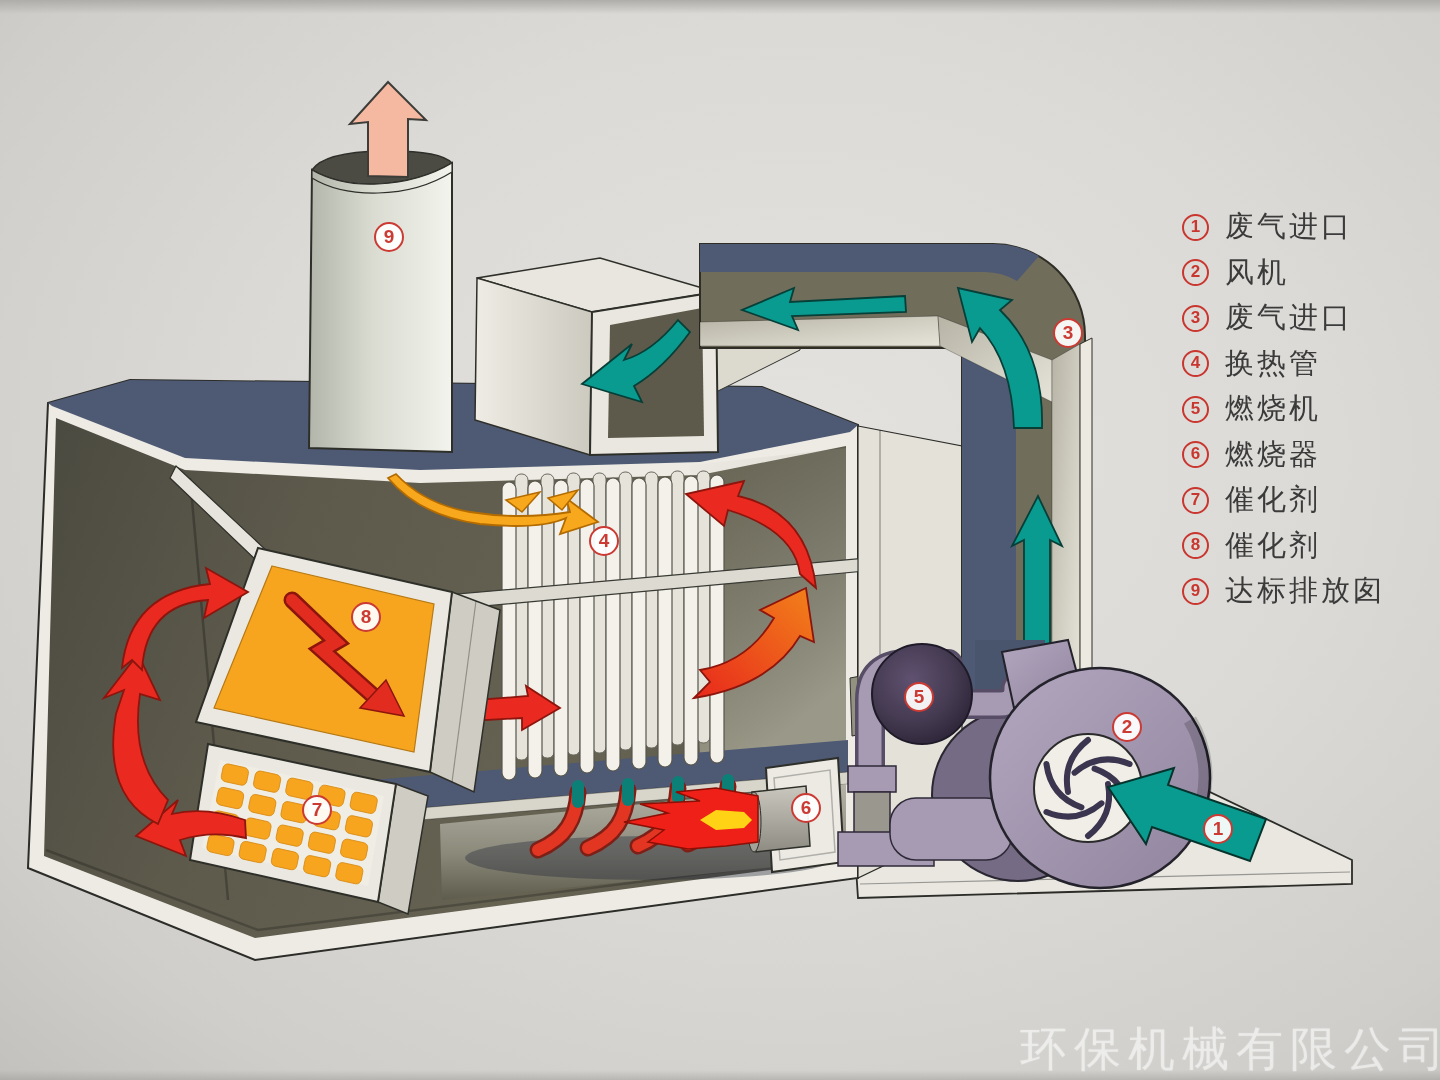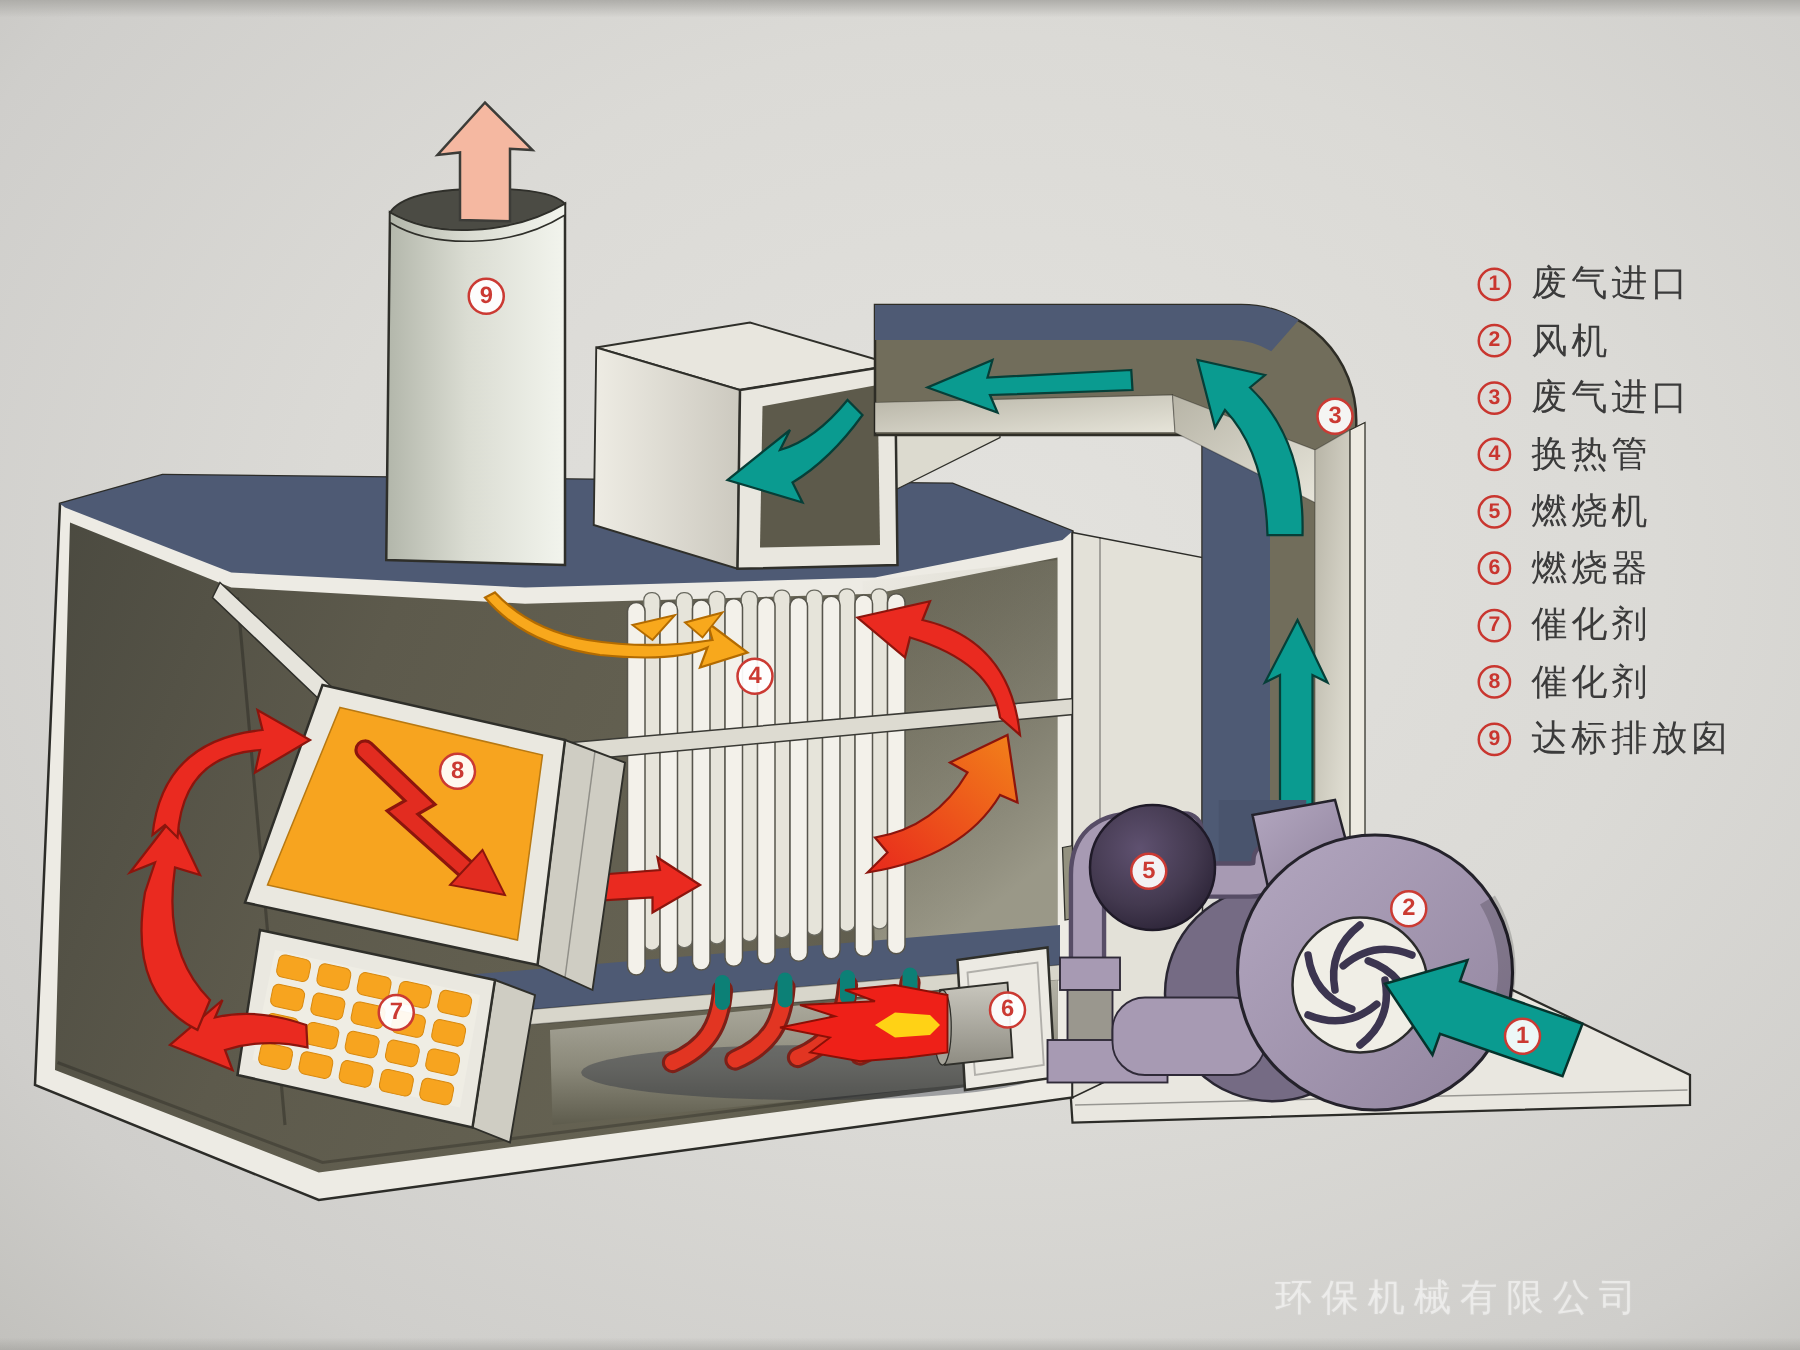--- a/index.html
+++ b/index.html
@@ -26,21 +26,21 @@
   
   .legend{position:absolute;left:1182px;top:213px;}
   .legend-row{display:flex;align-items:center;margin-bottom:17.5px;height:28px;}
   .lnum{
     width:27px;height:27px;border-radius:50%;border:2px solid #c9362f;box-sizing:border-box;
     color:#c9362f;font-size:17px;font-weight:bold;line-height:22px;text-align:center;flex:0 0 27px;
   }
   .llabel{margin-left:16px;color:#3b3b3b;font-size:29px;letter-spacing:3px;white-space:nowrap;}
   .watermark{
     position:absolute;left:1020px;top:1018px;width:420px;
-    color:rgba(255,255,255,.48);font-size:30px;letter-spacing:7px;white-space:nowrap;
+    color:rgba(255,255,255,.48);font-size:47px;letter-spacing:7px;white-space:nowrap;
     text-shadow:0 0 2px rgba(255,255,255,.25);
   }
 </style>
 </head>
 <body>
 
 <div class="page">
 
 <svg class="diagram" width="1440" height="1080" viewBox="0 0 1440 1080">
   <defs>

